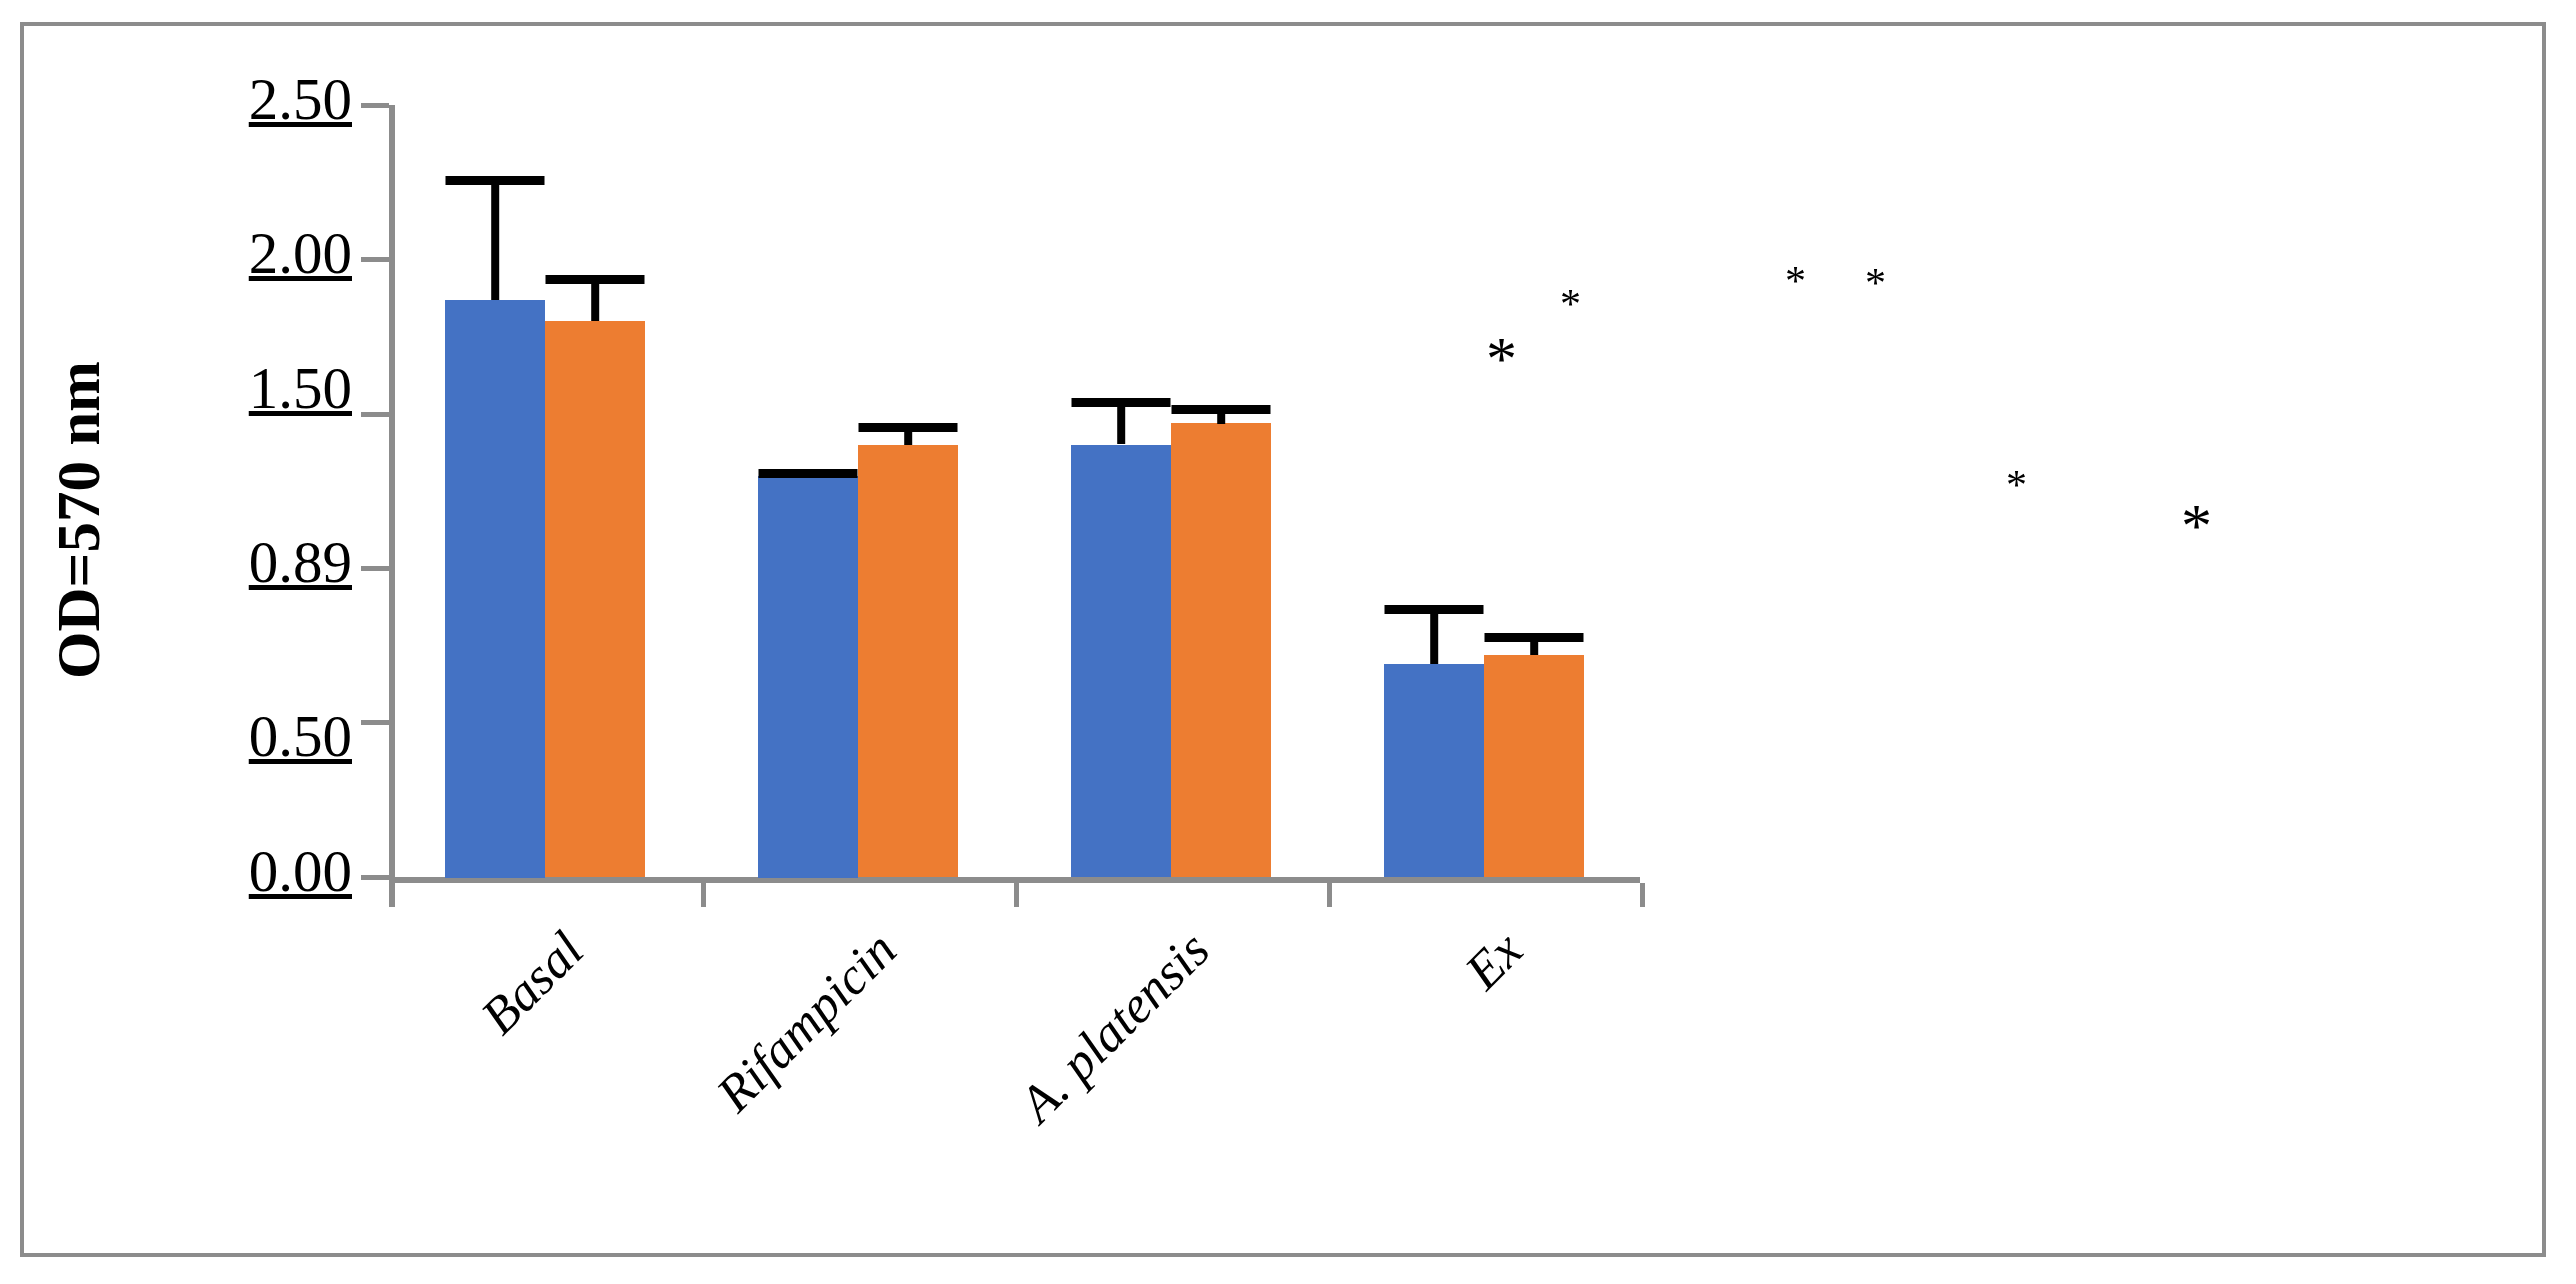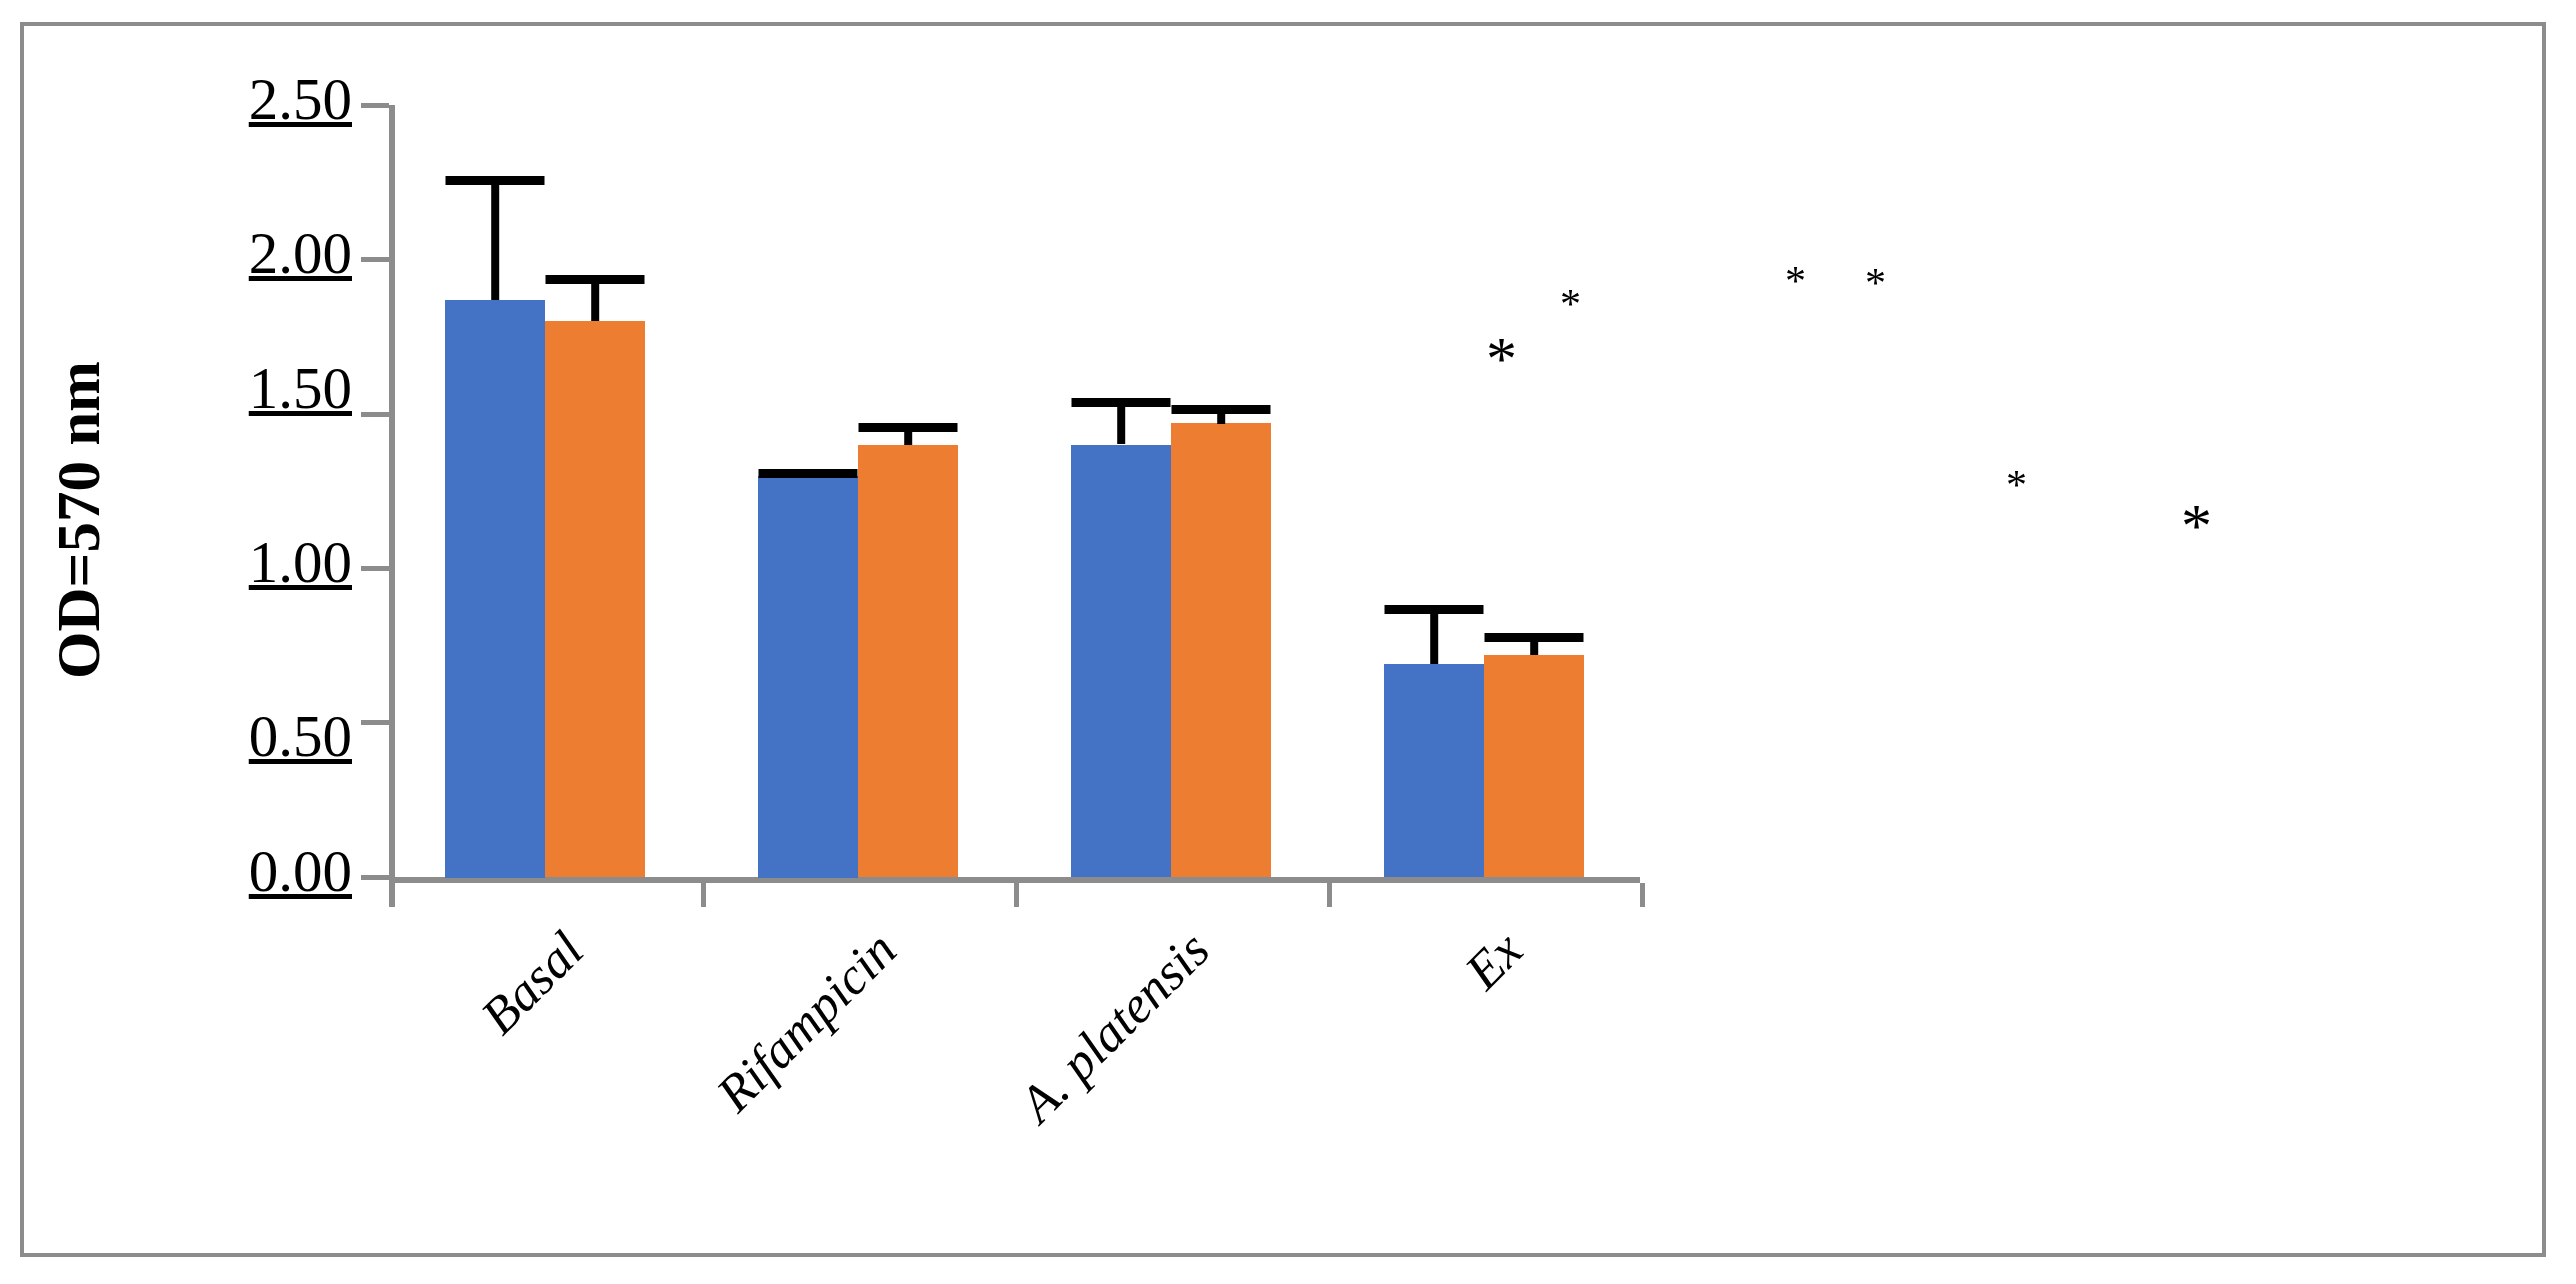--- a/index.html
+++ b/index.html
@@ -188,21 +188,21 @@
 
     <div id="y-axis-line" class="axis-line"></div>
     <div id="x-axis-line" class="axis-line"></div>
 
     <div id="y-ticks">
         <div class="y-tick" style="top: 849px;"></div>
         <div class="y-tick-label" style="left: 126px; right: auto; width: 202px; top: 816px;">0.00</div>
         <div class="y-tick" style="top: 694px;"></div>
         <div class="y-tick-label" style="left: 126px; right: auto; width: 202px; top: 681px;">0.50</div>
         <div class="y-tick" style="top: 540px;"></div>
-        <div class="y-tick-label" style="left: 126px; right: auto; width: 202px; top: 507px;">1.00</div>
+        <div class="y-tick-label" style="left: 126px; right: auto; width: 202px; top: 507px;">0.89</div>
         <div class="y-tick" style="top: 386px;"></div>
         <div class="y-tick-label" style="left: 126px; right: auto; width: 202px; top: 333px;">1.50</div>
         <div class="y-tick" style="top: 231px;"></div>
         <div class="y-tick-label" style="left: 126px; right: auto; width: 202px; top: 198px;">2.00</div>
         <div class="y-tick" style="top: 77px;"></div>
         <div class="y-tick-label" style="left: 126px; right: auto; width: 202px; top: 44px;">2.50</div>
       </div>
 
     <div id="x-ticks">
         <div class="x-tick" style="left: 365px;"></div>

